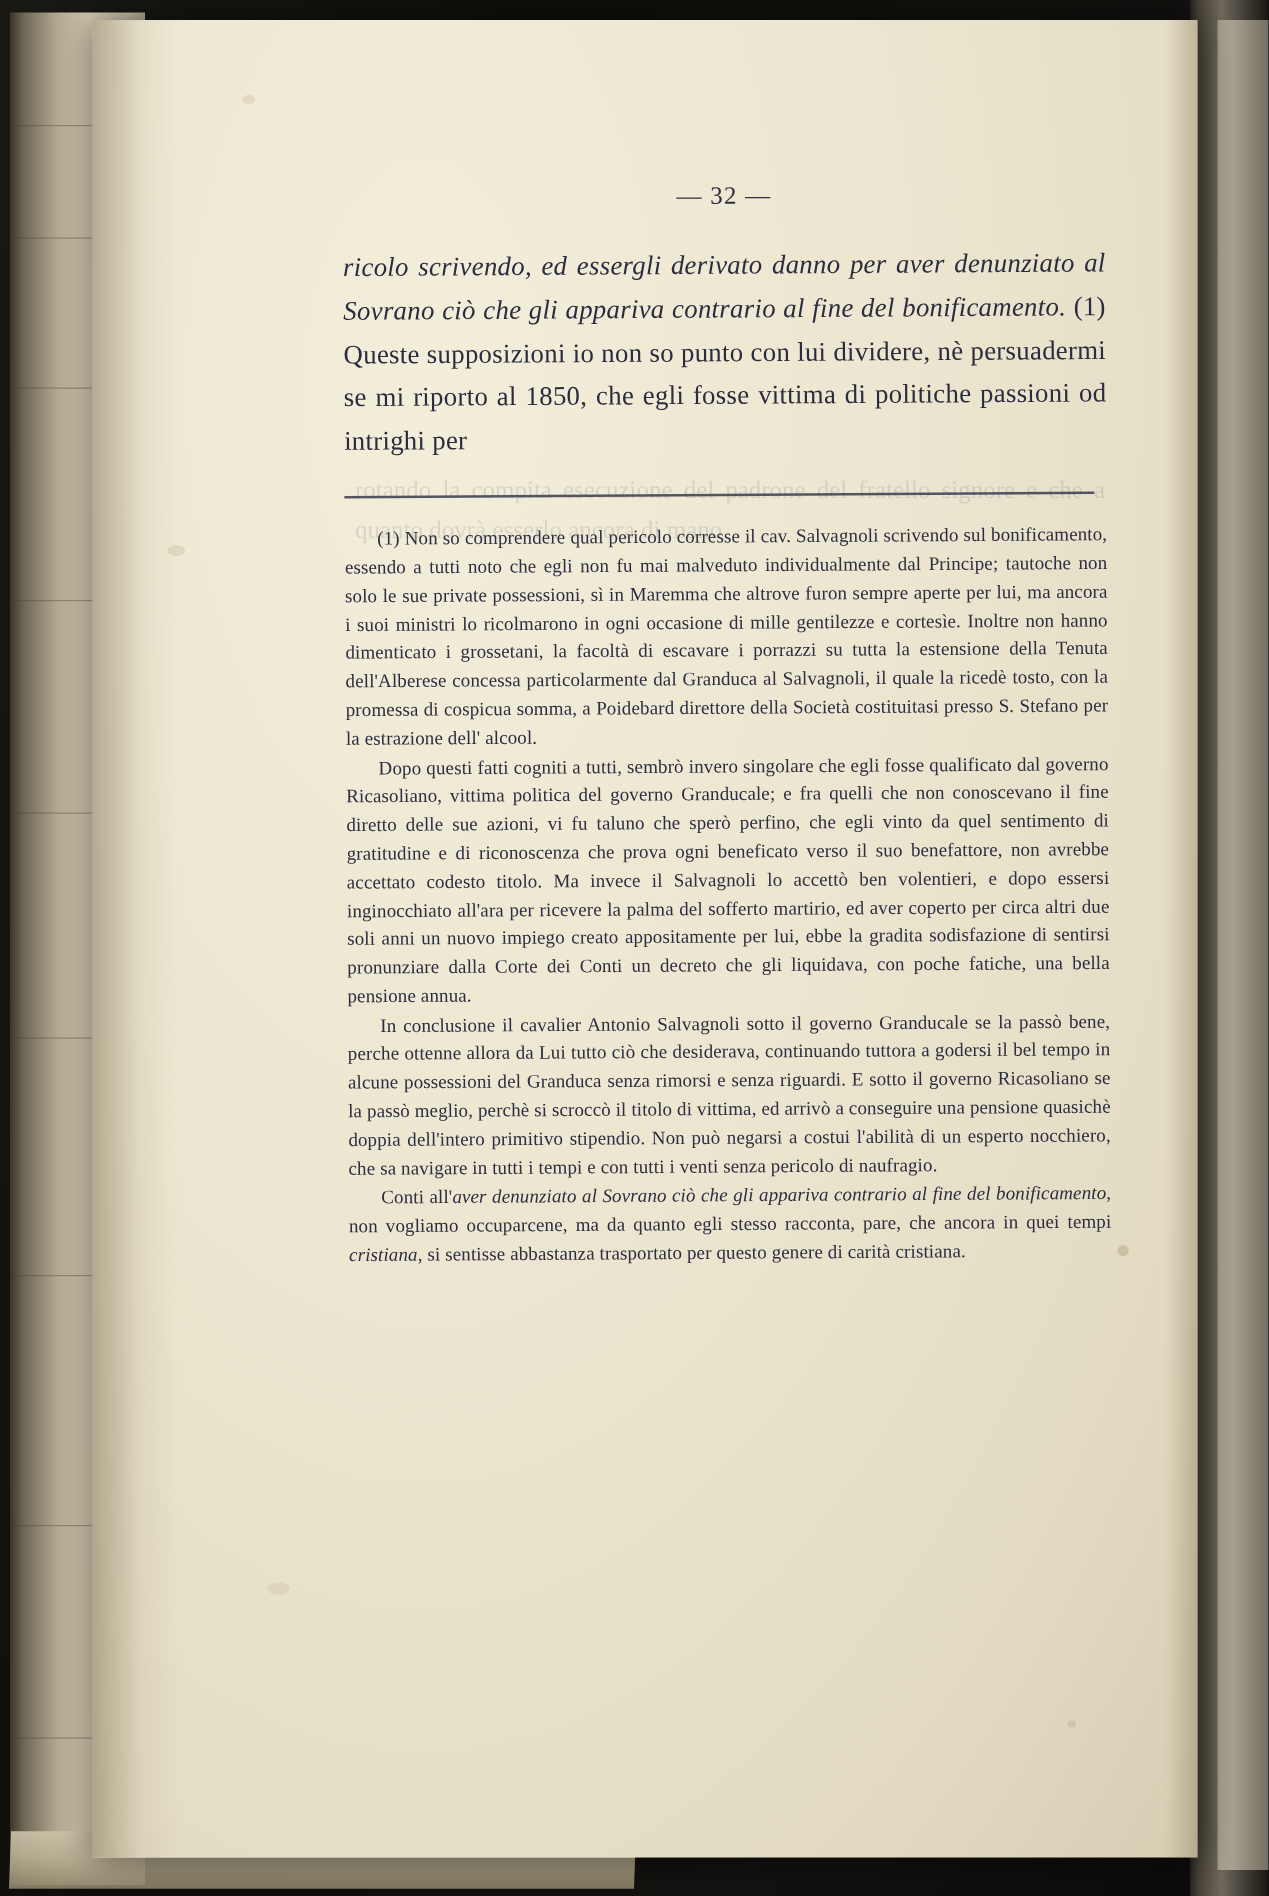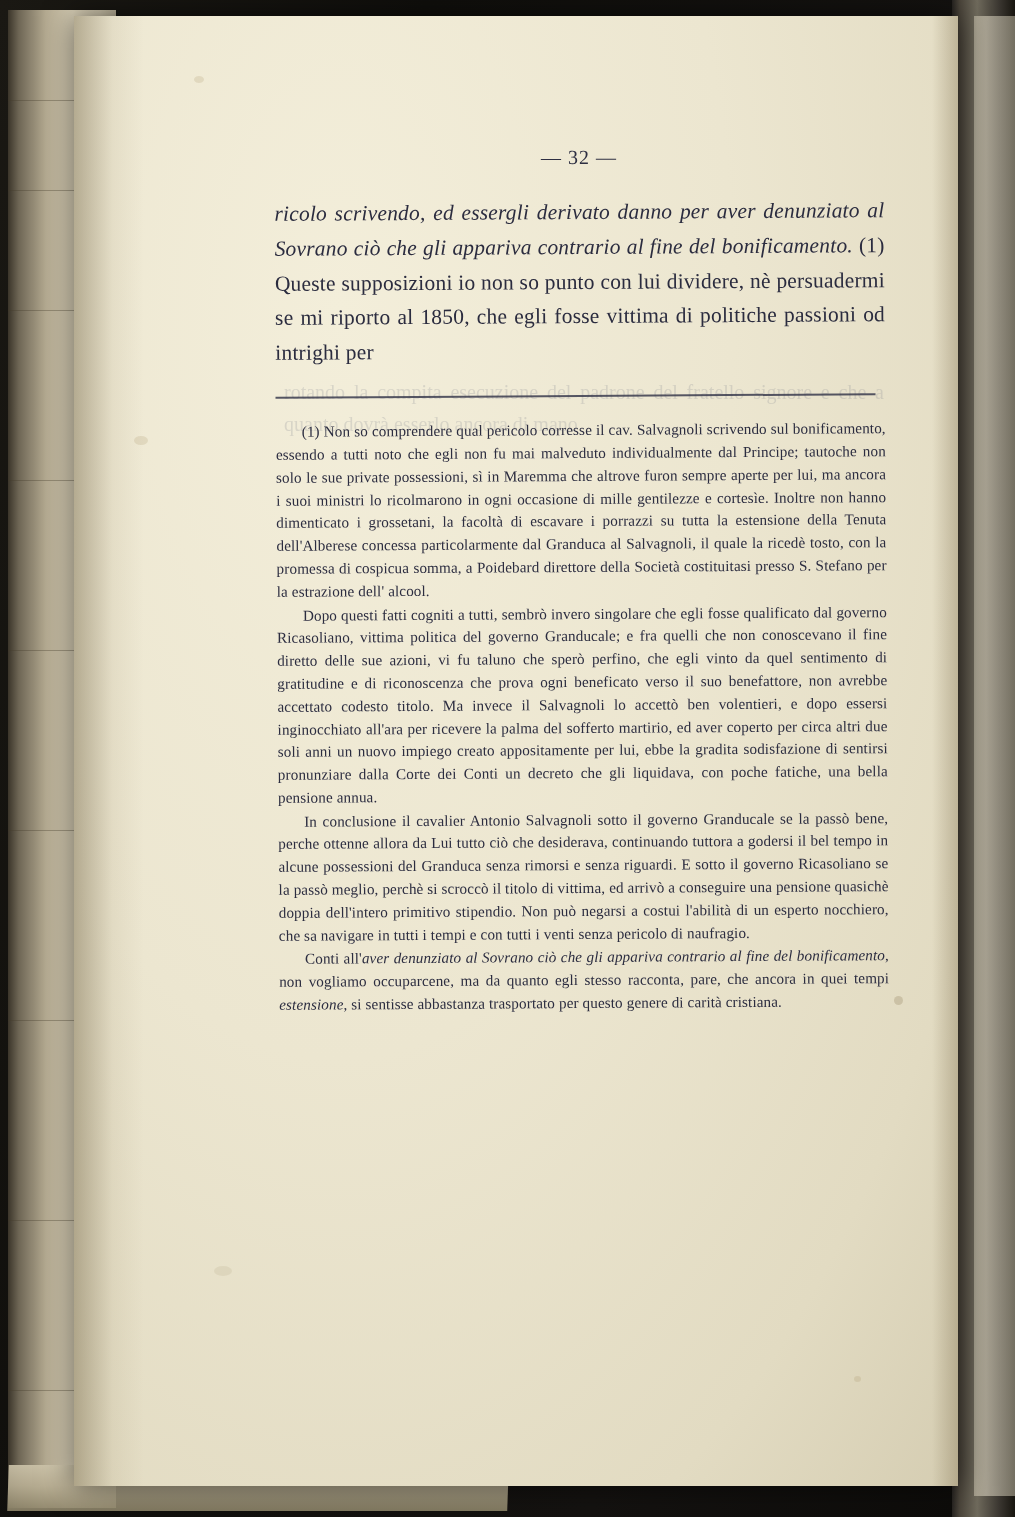--- a/index.html
+++ b/index.html
@@ -213,18 +213,18 @@
         <span><em>ricolo scrivendo, ed essergli derivato danno per aver denunziato al Sovrano ciò che gli appariva contrario al fine del bonificamento.</em><span> (1) Queste supposizioni io non so punto con lui dividere, nè persuadermi se mi riporto al 1850, che egli fosse vittima di politiche passioni od intrighi per</span></span>
       </div>
 
       <div class="rule"></div>
 
       <div class="note">
         <p>(1) Non so comprendere qual pericolo corresse il cav. Salvagnoli scrivendo sul bonificamento, essendo a tutti noto che egli non fu mai malveduto individualmente dal Principe; tautoche non solo le sue private possessioni, sì in Maremma che altrove furon sempre aperte per lui, ma ancora i suoi ministri lo ricolmarono in ogni occasione di mille gentilezze e cortesìe. Inoltre non hanno dimenticato i grossetani, la facoltà di escavare i porrazzi su tutta la estensione della Tenuta dell'Alberese concessa particolarmente dal Granduca al Salvagnoli, il quale la ricedè tosto, con la promessa di cospicua somma, a Poidebard direttore della Società costituitasi presso S. Stefano per la estrazione dell' alcool.</p>
         <p>Dopo questi fatti cogniti a tutti, sembrò invero singolare che egli fosse qualificato dal governo Ricasoliano, vittima politica del governo Granducale; e fra quelli che non conoscevano il fine diretto delle sue azioni, vi fu taluno che sperò perfino, che egli vinto da quel sentimento di gratitudine e di riconoscenza che prova ogni beneficato verso il suo benefattore, non avrebbe accettato codesto titolo. Ma invece il Salvagnoli lo accettò ben volentieri, e dopo essersi inginocchiato all'ara per ricevere la palma del sofferto martirio, ed aver coperto per circa altri due soli anni un nuovo impiego creato appositamente per lui, ebbe la gradita sodisfazione di sentirsi pronunziare dalla Corte dei Conti un decreto che gli liquidava, con poche fatiche, una bella pensione annua.</p>
         <p>In conclusione il cavalier Antonio Salvagnoli sotto il governo Granducale se la passò bene, perche ottenne allora da Lui tutto ciò che desiderava, continuando tuttora a godersi il bel tempo in alcune possessioni del Granduca senza rimorsi e senza riguardi. E sotto il governo Ricasoliano se la passò meglio, perchè si scroccò il titolo di vittima, ed arrivò a conseguire una pensione quasichè doppia dell'intero primitivo stipendio. Non può negarsi a costui l'abilità di un esperto nocchiero, che sa navigare in tutti i tempi e con tutti i venti senza pericolo di naufragio.</p>
         <p>
-          <span>Conti all'</span><em>aver denunziato al Sovrano ciò che gli appariva contrario al fine del bonificamento</em><span>, non vogliamo occuparcene, ma da quanto egli stesso racconta, pare, che ancora in quei tempi </span><em>estensione</em><span>, si sentisse abbastanza trasportato per questo genere di carità cristiana.</span>
+          <span>Conti all'</span><em>aver denunziato al Sovrano ciò che gli appariva contrario al fine del bonificamento</em><span>, non vogliamo occuparcene, ma da quanto egli stesso racconta, pare, che ancora in quei tempi </span><em>cristiana</em><span>, si sentisse abbastanza trasportato per questo genere di carità cristiana.</span>
         </p>
       </div>
     </div>
   </div>
 </div>
 
 </body></html>

